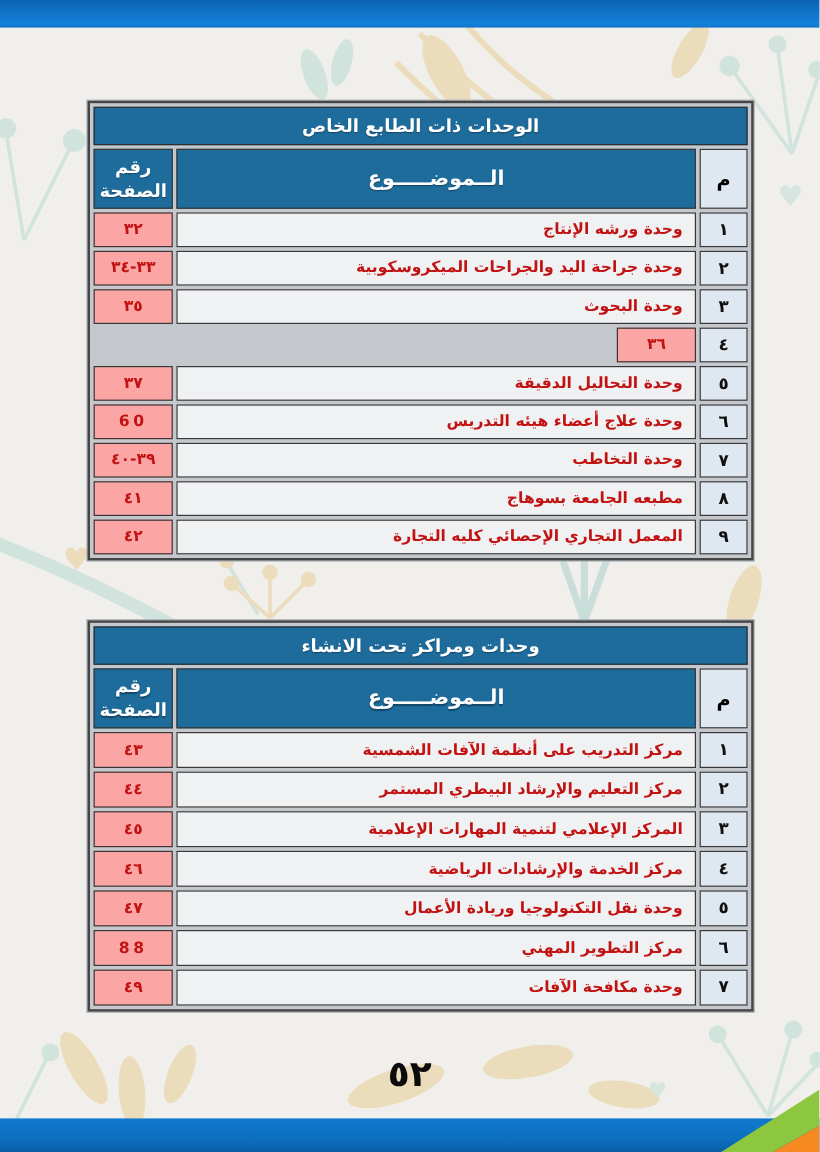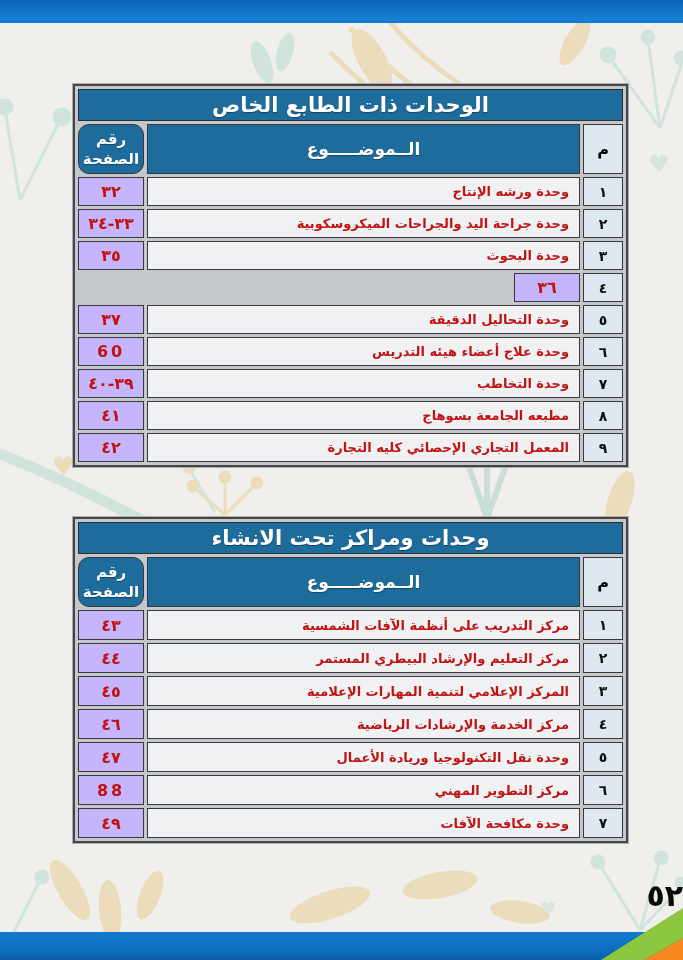--- a/index.html
+++ b/index.html
@@ -31,21 +31,21 @@
     box-shadow:0 0 0 1px #a8adb3;
     padding:3px;
     z-index:2;
   }
   .toc-table.t1 { top:84px; }
   .toc-table.t2 { top:517px; }
 
   .t-title {
     background:#1d6c9c;
     border:1px solid #2e2e2e;
-    color:#ffffff; font-weight:bold; font-size:21px;
+    color:#ffffff; font-weight:bold; font-size:15px;
     text-align:center; height:30px; line-height:30px;
     margin-bottom:3px;
     text-shadow:0 1px 1px rgba(0,0,0,.35);
   }
   .t-row { display:flex; gap:3px; margin-bottom:3px; }
   .t-body .t-row:last-child { margin-bottom:0; }
   .t-head { height:50px; }
   .t1 .t-body .t-row { height:29px; }
   .t2 .t-body .t-row { height:30px; }
 
@@ -53,39 +53,38 @@
     border:1px solid #383838; box-sizing:border-box;
     display:flex; align-items:center; justify-content:center;
     overflow:hidden;
   }
   .col-num  { width:40px; background:#dfe7f1; color:#101010; font-weight:bold; font-size:14px; flex:0 0 auto; }
   .col-subject {
     flex:1 1 auto; background:#f0f1f3; color:#c21313; font-weight:bold; font-size:13px;
     justify-content:flex-start; padding:0 10px; white-space:nowrap;
   }
   .col-page {
-    width:66px; flex:0 0 auto; background:#c4b5fd; color:#c21313;
-    font-weight:bold; font-size:16px; letter-spacing:3px;
+    width:66px; flex:0 0 auto; background:#fca5a5; color:#c21313;
+    font-weight:bold; font-size:13px; letter-spacing:3px;
   }
   .t-head .col-subject {
     background:#1d6c9c; color:#ffffff; justify-content:center; font-size:17px;
     text-shadow:0 1px 1px rgba(0,0,0,.35);
   }
   .t-head .col-page {
     background:#1d6c9c; color:#ffffff; letter-spacing:0; font-size:15px;
     text-align:center; line-height:1.35; padding:0 4px;
     text-shadow:0 1px 1px rgba(0,0,0,.35);
-    border-radius:11px;
   }
   .t-head .col-num { background:#dfe7f1; color:#000000; font-size:16px; }
 
   
   .page-num {
     position:absolute; top:878px; left:0; width:683px;
-    text-align:right; font-size:30px; font-weight:bold; color:#0b0b0b;
+    text-align:center; font-size:30px; font-weight:bold; color:#0b0b0b;
     z-index:2; direction:rtl;
   }
 </style>
 </head>
 <body>
 
 <svg class="bg-decor" width="683" height="960" viewBox="0 0 683 960" xmlns="http://www.w3.org/2000/svg">
   <g opacity="0.75">
 
     <g stroke="#c7dfd9" stroke-width="3" fill="#c7dfd9">

